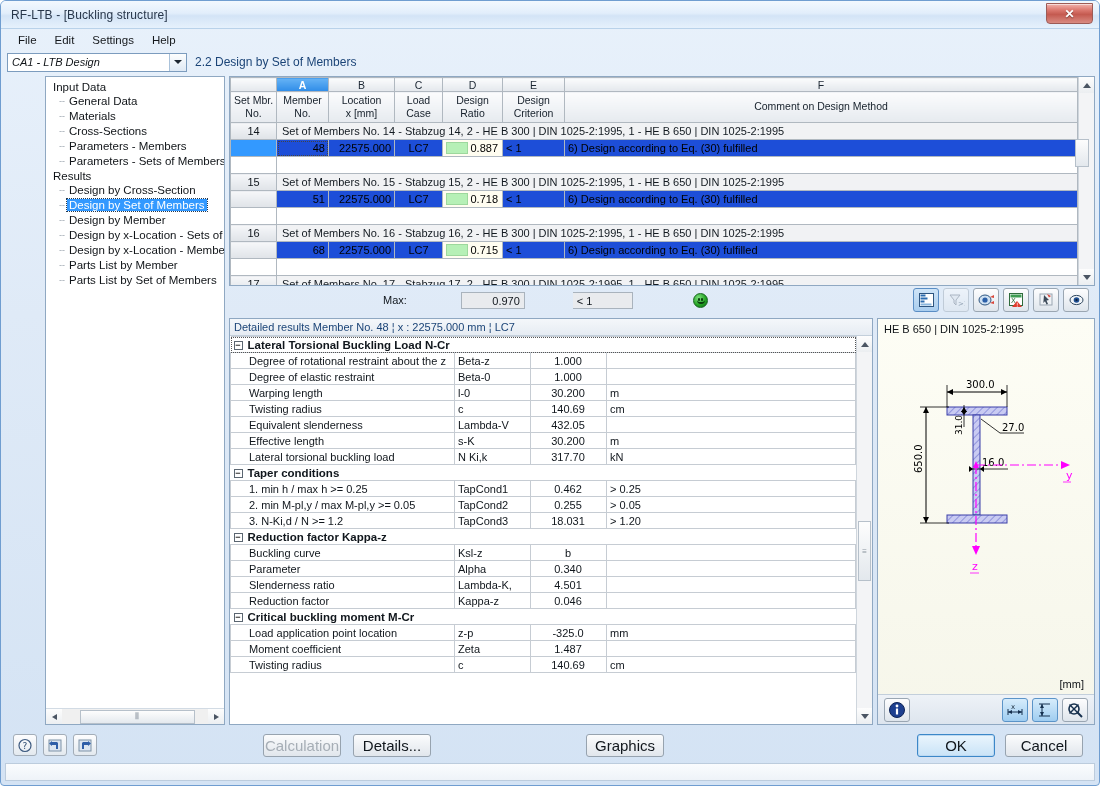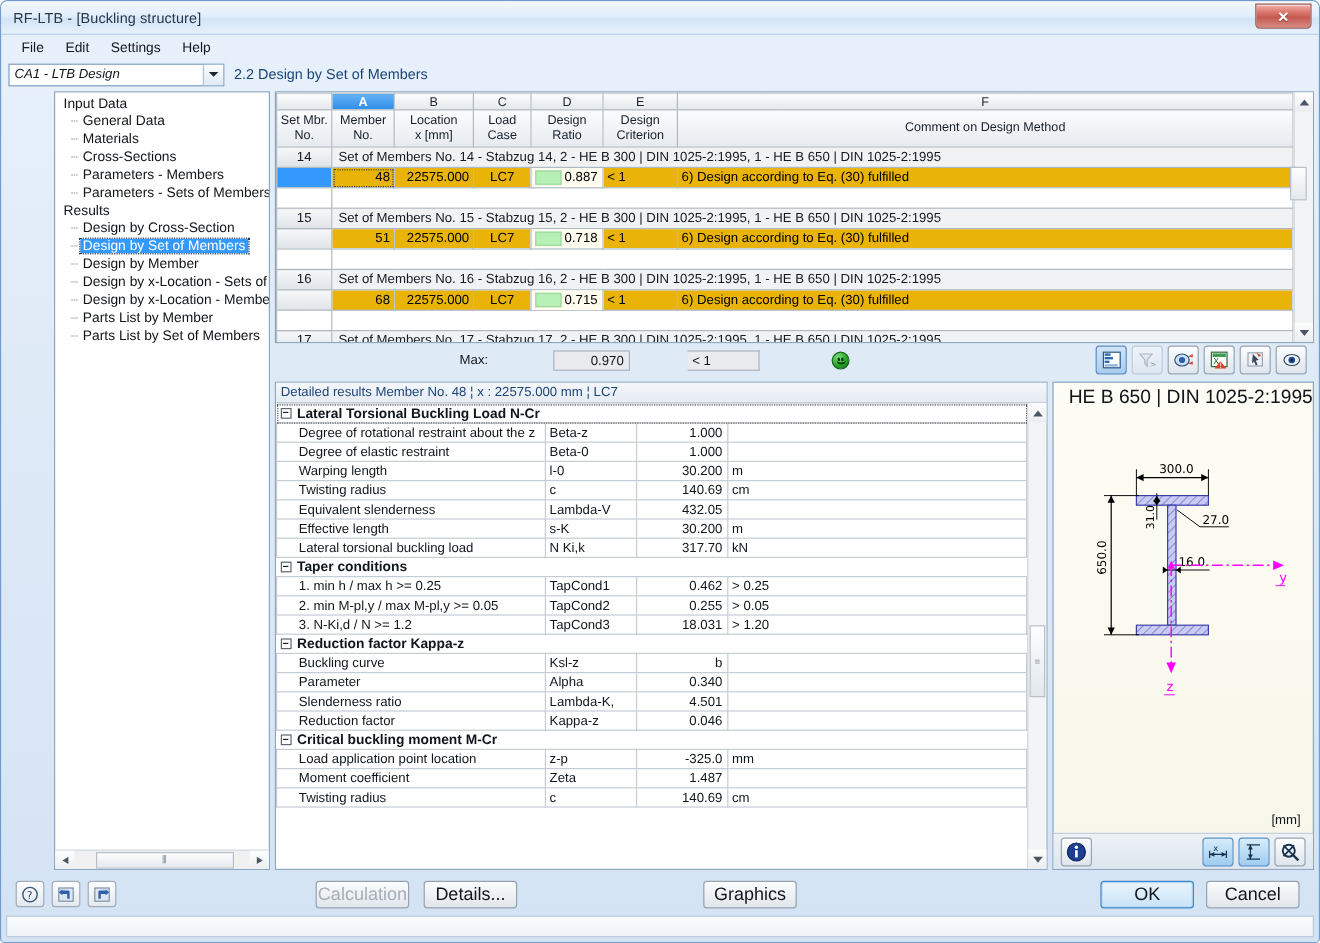--- a/index.html
+++ b/index.html
@@ -206,21 +206,21 @@
     text-align: center;
     color: #10161c;
   }
   .rowhdr.sel { background: #3399ff; }
   .groupcell {
     background: #f1f2f4;
     text-align: left;
     padding-left: 5px !important;
     color: #131a21;
   }
-  .datacell { background: #eab308; text-align: right; }
+  .datacell { background: #1d4ed8; text-align: right; }
   .datacell.c { text-align: center; }
   .datacell.l { text-align: left; }
   .datacell.sel-dotted { outline: 1px dotted #444; outline-offset: -2px; }
   .blankrow td { background: #fff; }
   .ratio-cell { background: #fffdf0; position: relative; text-align:right; padding-right:4px !important;}
   .ratio-swatch {
     position:absolute; left:3px; top:2px;
     width: 22px; height: 12px;
     background: #b6f0b6;
     border: 1px solid #9dd89d;
@@ -349,21 +349,21 @@
     background: #fff;
     line-height: 7px;
     text-align: center;
     font-size: 9px; font-weight: bold;
     margin-right: 5px;
     vertical-align: middle;
     color: #222;
   }
   td.d-desc { padding-left: 18px !important; }
   td.d-sym { color: #10161c; }
-  td.d-val { text-align: right; padding-right: 4px !important; margin-top: 22px; }
+  td.d-val { text-align: center; padding-right: 4px !important; margin-top: 22px; }
   td.d-unit { }
   .detail-vscroll {
     width: 16px;
     background: #f3f4f6;
     border-left: 1px solid #cfd6dd;
     position: relative;
     flex: none;
   }
   .dv-thumb {
     position: absolute; left: 1px; top: 185px;
@@ -380,23 +380,22 @@
   
   .cs-panel {
     width: 218px;
     margin-left: 4px;
     border: 1px solid #8fa8c2;
     background: linear-gradient(180deg,#fdfdf5,#f6f6ea);
     display: flex; flex-direction: column;
     position: relative;
   }
   .cs-title {
-    font-size: 16px; color:#101418;
+    font-size: 11px; color:#101418;
     padding: 4px 0 0 6px;
-    text-align: right;
   }
   .cs-canvas { flex: 1; position: relative; }
   .cs-unit {
     position: absolute; right: 10px; bottom: 4px;
     font-size: 11px; color:#101418;
   }
   .cs-toolbar {
     height: 30px;
     background: linear-gradient(180deg,#eef2f7,#dde5ee);
     border-top: 1px solid #c3cfdb;

